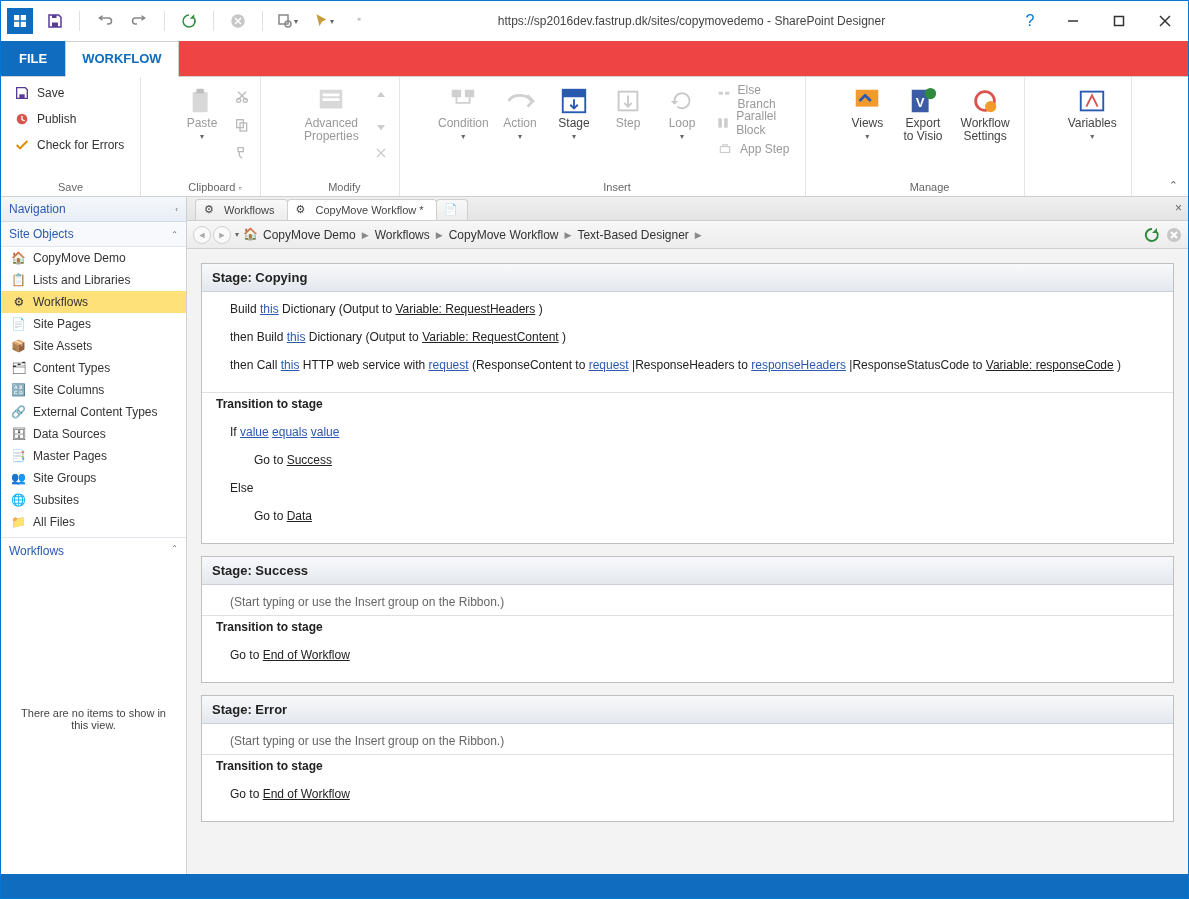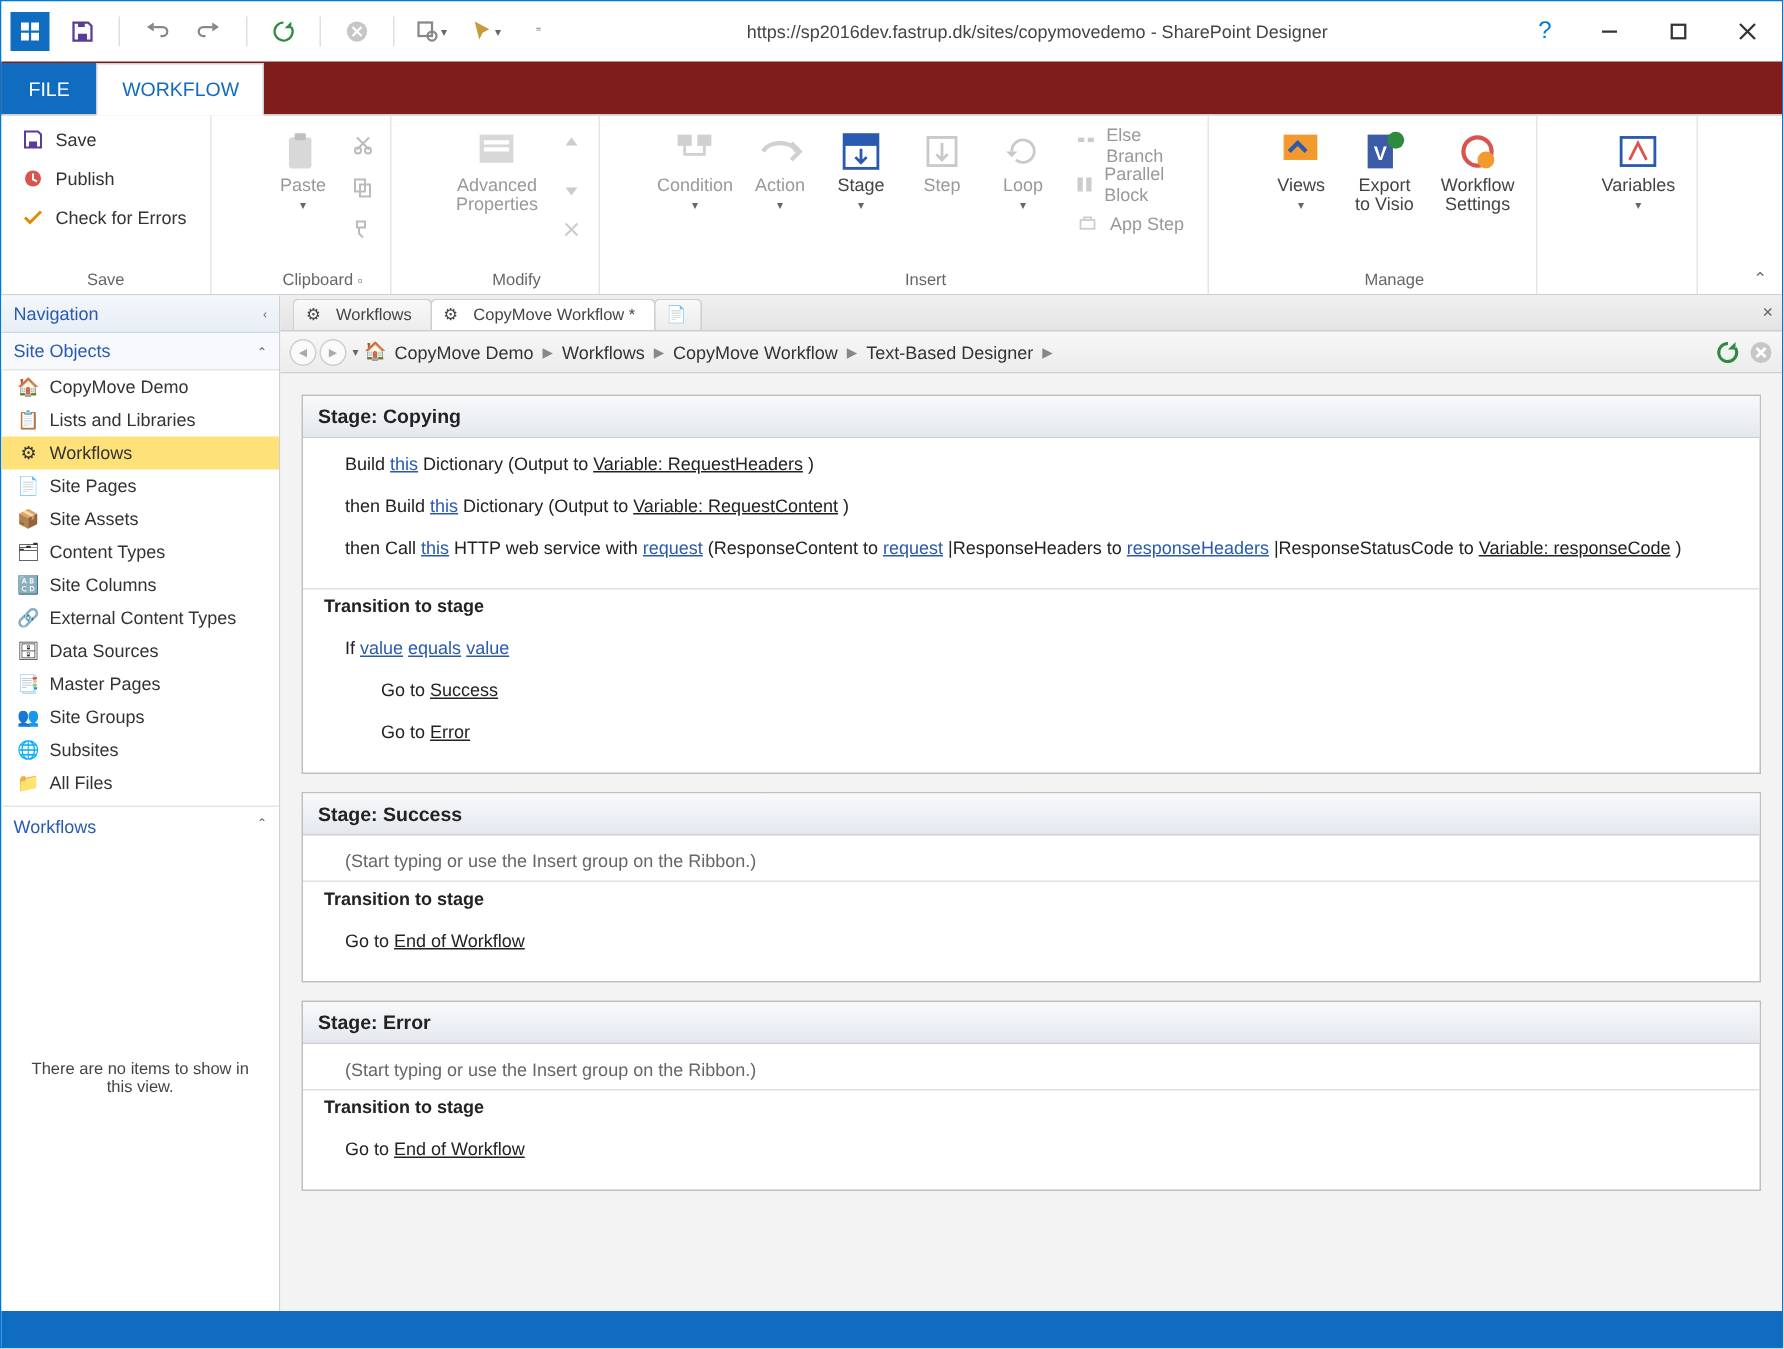--- a/index.html
+++ b/index.html
@@ -12,21 +12,21 @@
 .qat-btn { width: 28px; height: 28px; display: flex; align-items: center; justify-content: center; cursor: pointer; }
 .qat-btn svg { width: 18px; height: 18px; }
 .qat-sep { width: 1px; height: 20px; background: #e0e0e0; margin: 0 2px; }
 .titlebar .title { flex: 1; text-align: center; font-size: 12px; color: #444; }
 .titlebar .wincontrols { display: flex; align-items: center; }
 .wincontrols .wbtn { width: 46px; height: 28px; display: flex; align-items: center; justify-content: center; cursor: pointer; }
 .wincontrols .wbtn svg { width: 12px; height: 12px; stroke: #333; }
 .wincontrols .help { width: 40px; font-size: 16px; color: #0078d7; }
 
 
-.tabs { height: 36px; display: flex; align-items: flex-end; background: #7f1d1d; border-bottom: 1px solid #d0d0d0; }
+.tabs { height: 36px; display: flex; background: #ef4444; border-bottom: 1px solid #d0d0d0; font-weight: bold; }
 .tab-file { background: #0f6cbf; color: #fff; font-size: 13px; padding: 10px 18px 9px 18px; cursor: pointer; }
 .tab { font-size: 13px; color: #444; padding: 9px 16px; cursor: pointer; }
 .tab.active { color: #0f6cbf; border: 1px solid #d0d0d0; border-bottom: 1px solid #fff; margin-bottom: -1px; background: #fff; }
 
 
 .ribbon { height: 120px; display: flex; background: #fff; border-bottom: 1px solid #d0d0d0; gap: 29px; }
 .rgroup { display: flex; flex-direction: column; border-right: 1px solid #e5e5e5; padding: 4px 8px 0 8px; }
 .rgroup .row { display: flex; align-items: flex-start; gap: 6px; flex: 1; }
 .rgroup .label { font-size: 11px; color: #666; text-align: center; padding: 2px 0 3px 0; }
 .rbtn-big { display: flex; flex-direction: column; align-items: center; justify-content: flex-start; padding: 4px 6px; cursor: pointer; min-width: 48px; }
@@ -559,22 +559,23 @@
             </div>
           </div>
           <div class="trans-hdr">Transition to stage</div>
           <div class="stage-body">
             <div class="line">
               <span>If </span><span class="lnk">value</span> <span class="lnk">equals</span> <span class="lnk">value</span>
             </div>
             <div class="line indent">
               <span>Go to </span><span class="ulnk">Success</span>
             </div>
+            <div class="line">Else</div>
             <div class="line indent">
-              <span>Go to </span><span class="ulnk">Error</span>
+              <span>Go to </span><span class="ulnk">Data</span>
             </div>
           </div>
         </div>
 
         <div class="stage-card">
           <div class="stage-title">Stage: Success</div>
           <div class="placeholder">(Start typing or use the Insert group on the Ribbon.)</div>
           <div class="trans-hdr">Transition to stage</div>
           <div class="stage-body">
             <div class="line">

